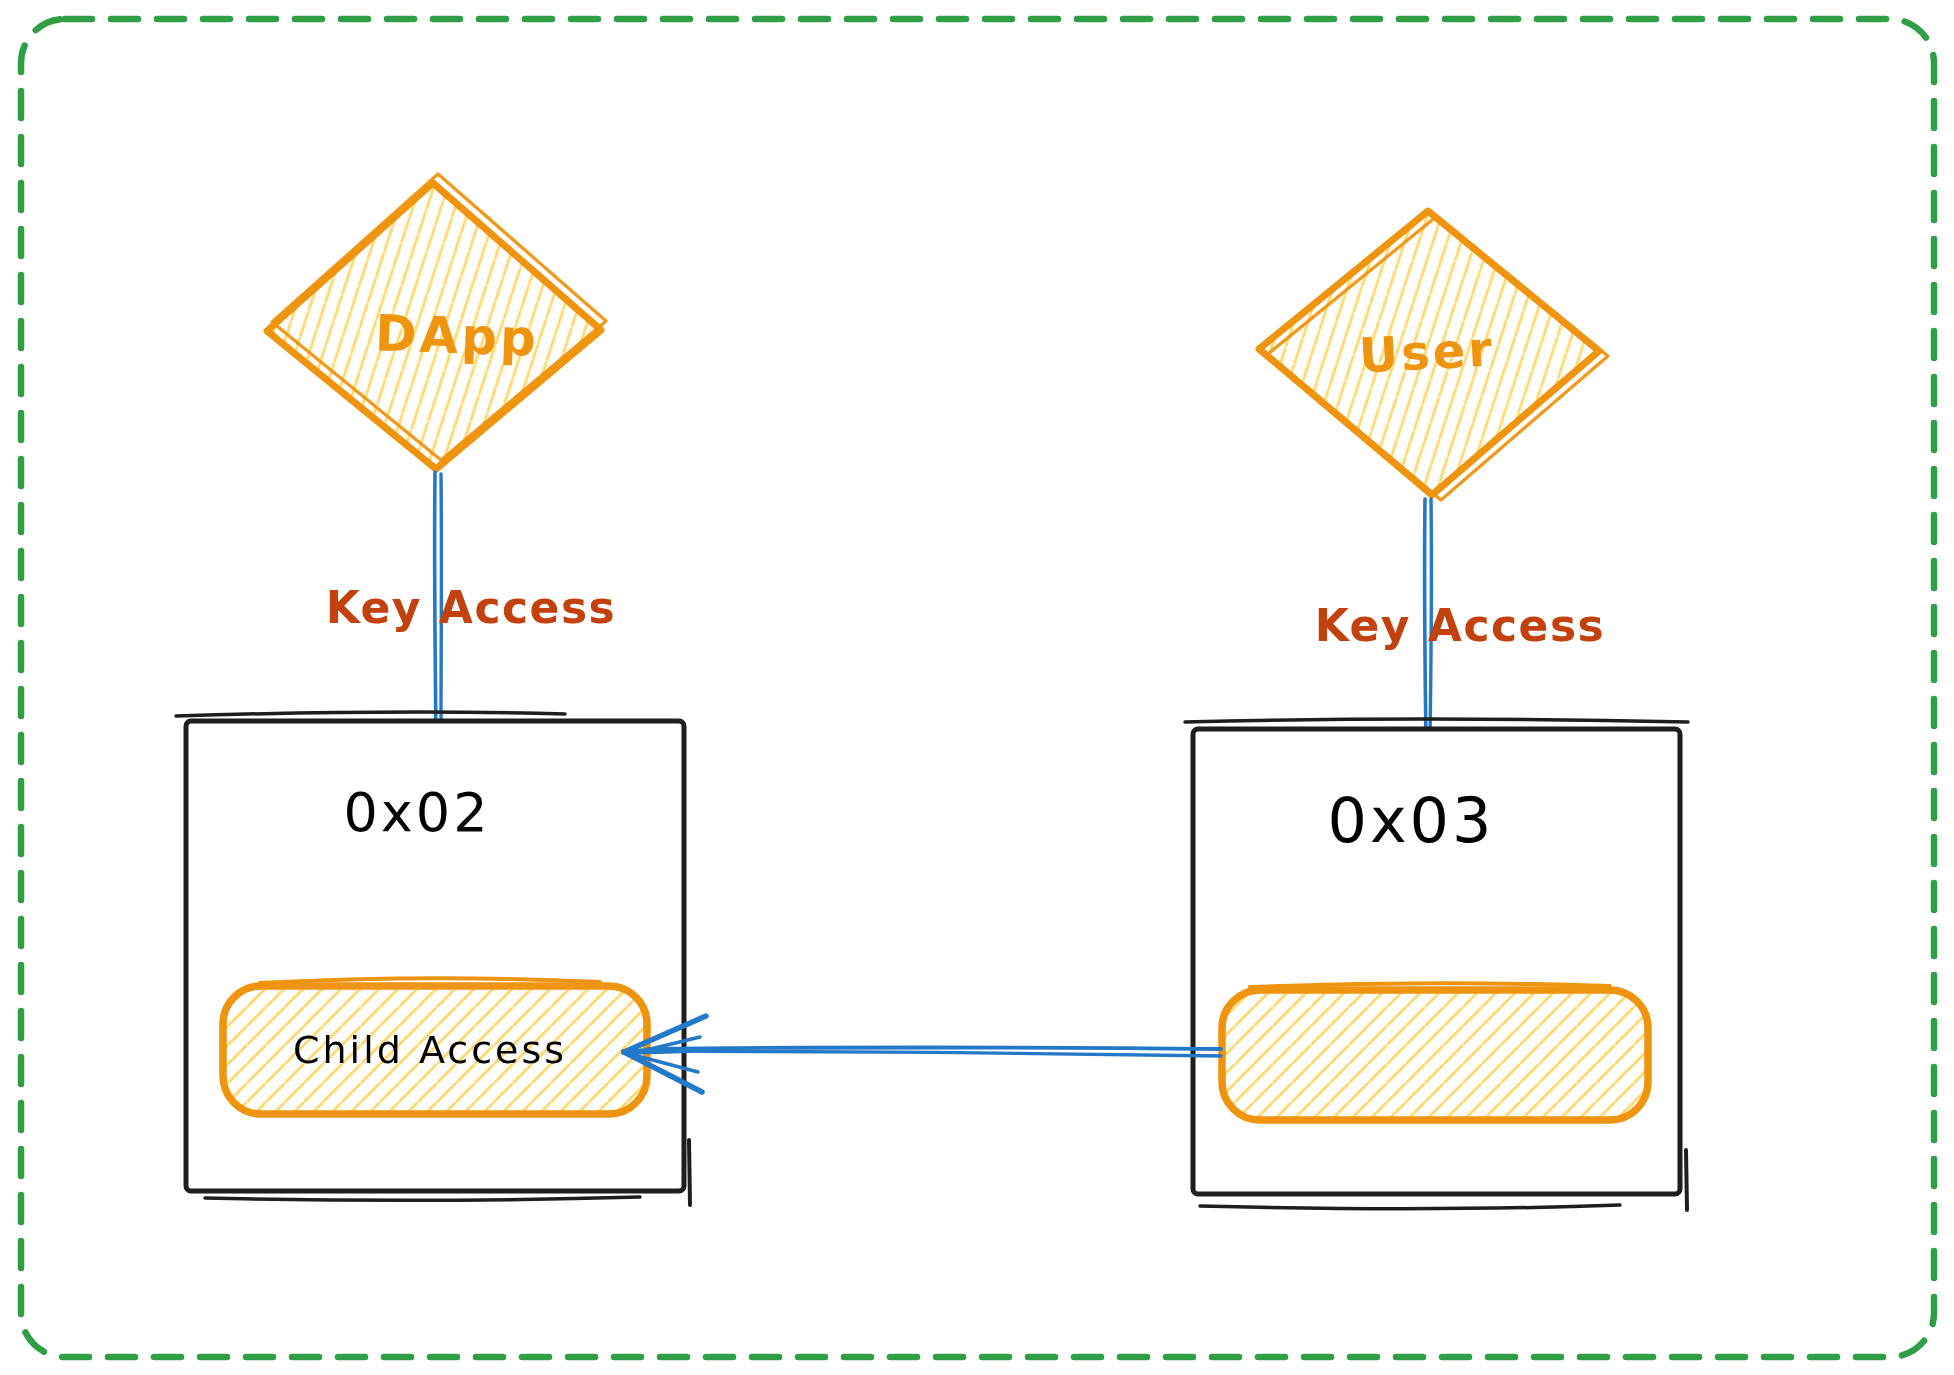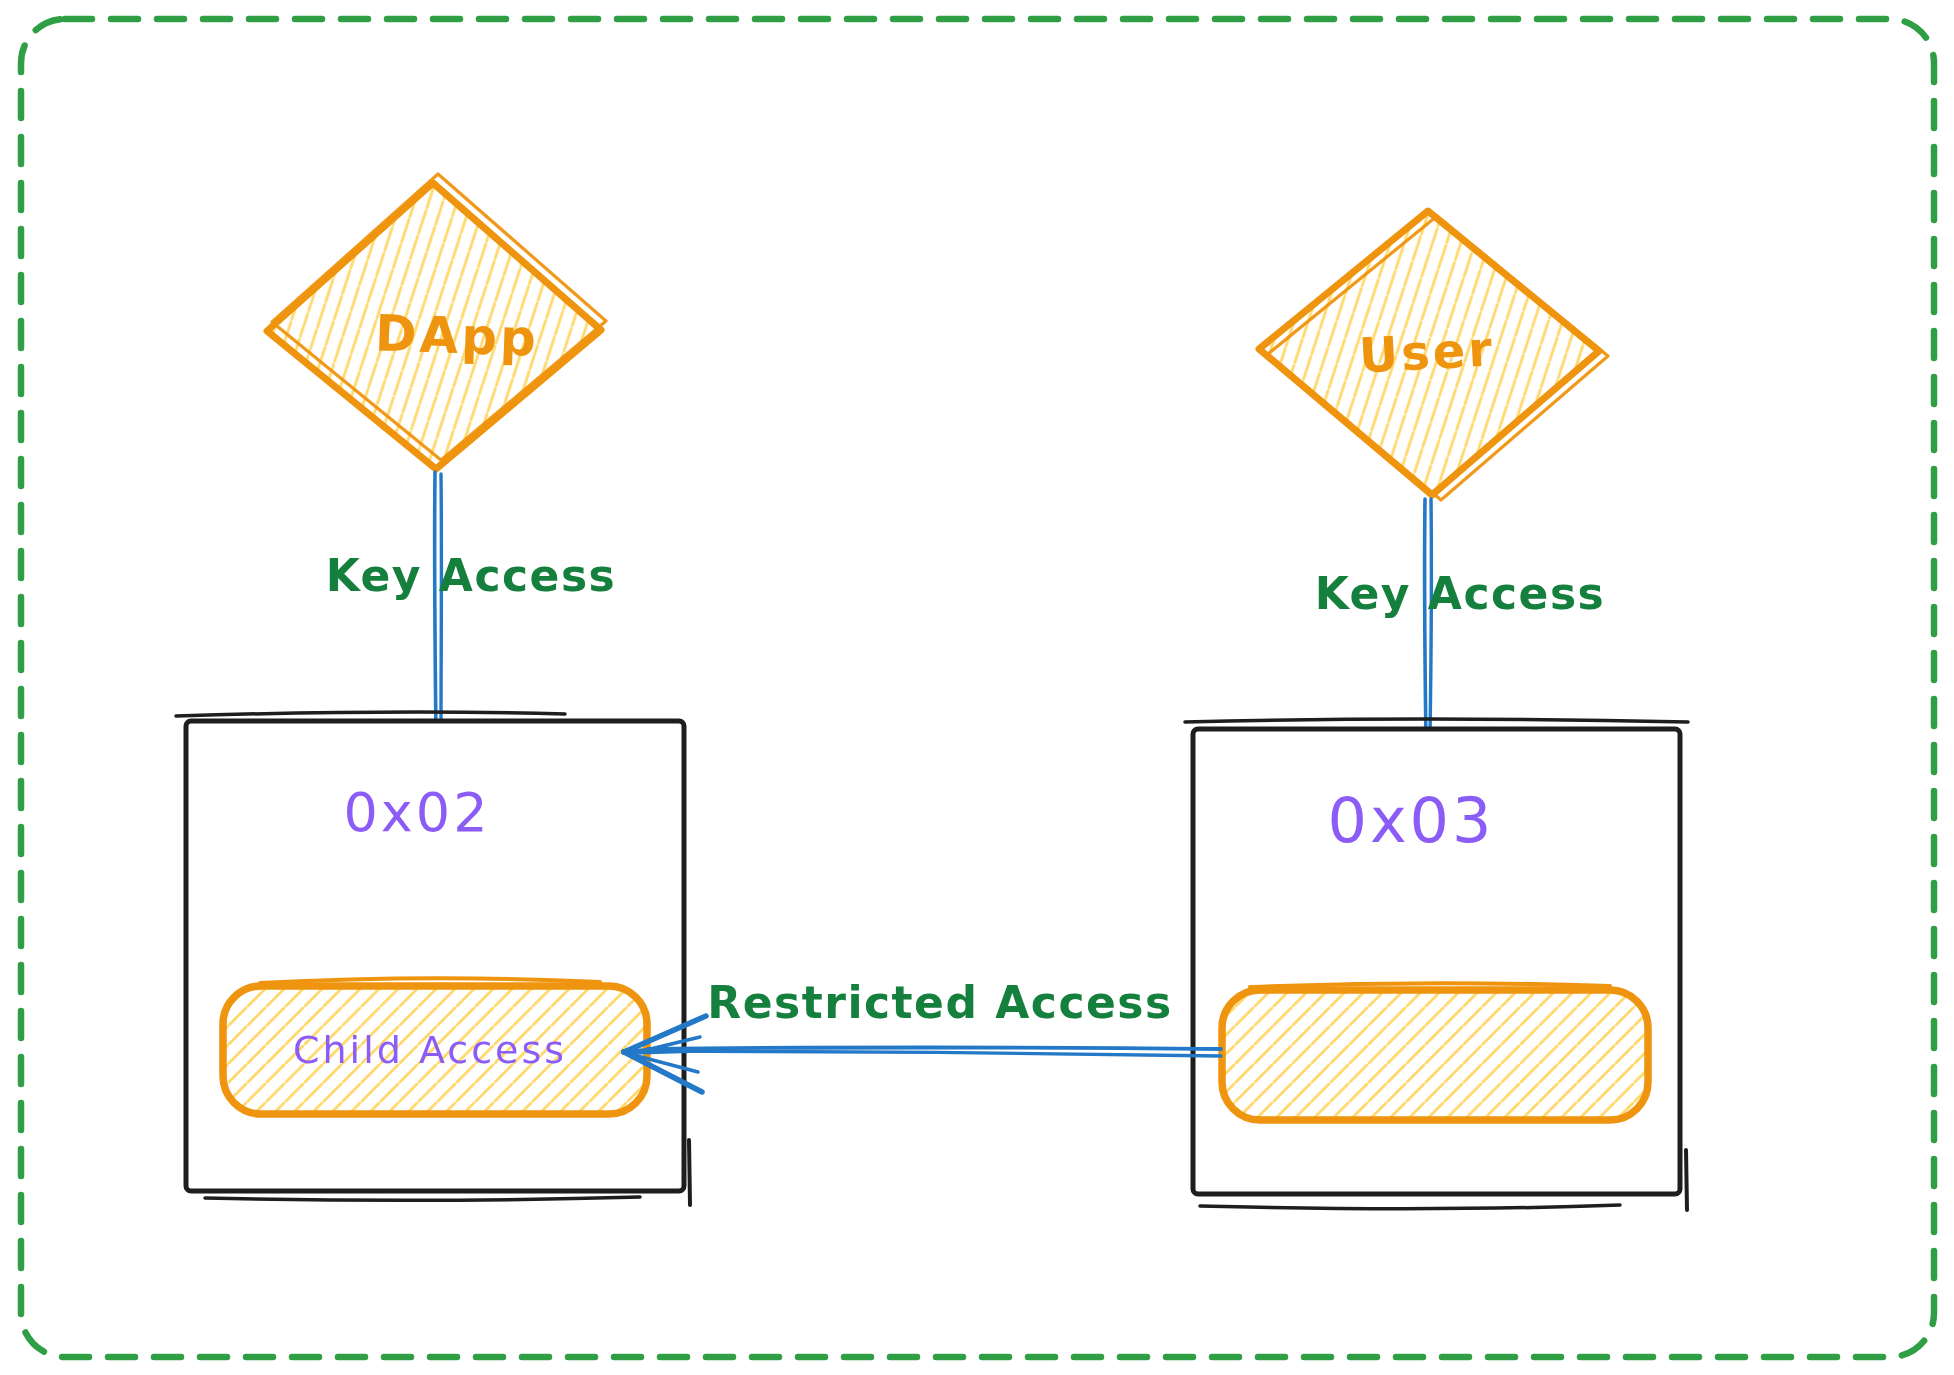--- a/index.html
+++ b/index.html
@@ -21,26 +21,27 @@
     transform: translate(-50%, -50%);
     white-space: nowrap;
     user-select: none;
   }
   .lbl-orange {
     color: #ef940e;
     font-weight: 600;
     letter-spacing: 3px;
   }
   .lbl-green {
-    color: #15803d;
+    color: #c2410c;
     font-weight: 600;
     letter-spacing: 1.5px;
+    margin-top: 32px;
   }
   .lbl-black {
-    color: #8b5cf6;
+    color: #000000;
     font-weight: 500;
     letter-spacing: 3px;
   }
   .dapp-label      { left: 457px;  top: 336px;  font-size: 50px; transform: translate(-50%,-50%) rotate(2deg); }
   .user-label      { left: 1427px; top: 352px;  font-size: 48px; transform: translate(-50%,-50%) rotate(-3deg); }
   .title-0x02      { left: 417px;  top: 812px;  font-size: 54px; }
   .title-0x03      { left: 1384px; top: 820px;  font-size: 62px; margin-left: 27px; }
   .child-label     { left: 430px;  top: 1050px; font-size: 38px; }
   .parent-label    { left: 1429px; top: 1055px; font-size: 40px; }
   .key-left-label  { left: 471px;  top: 575px;  font-size: 44px; }
@@ -133,15 +134,14 @@
 
   <div class="lbl lbl-green key-right-label">Key Access</div>
 
   <div class="lbl lbl-black title-0x02">0x02</div>
 
   <div class="lbl lbl-black title-0x03">0x03</div>
 
   <div class="lbl lbl-black child-label">Child Access</div>
 
 
-  <div class="lbl lbl-green restricted-label">Restricted Access</div>
 
 </div>
 
 </body></html>

